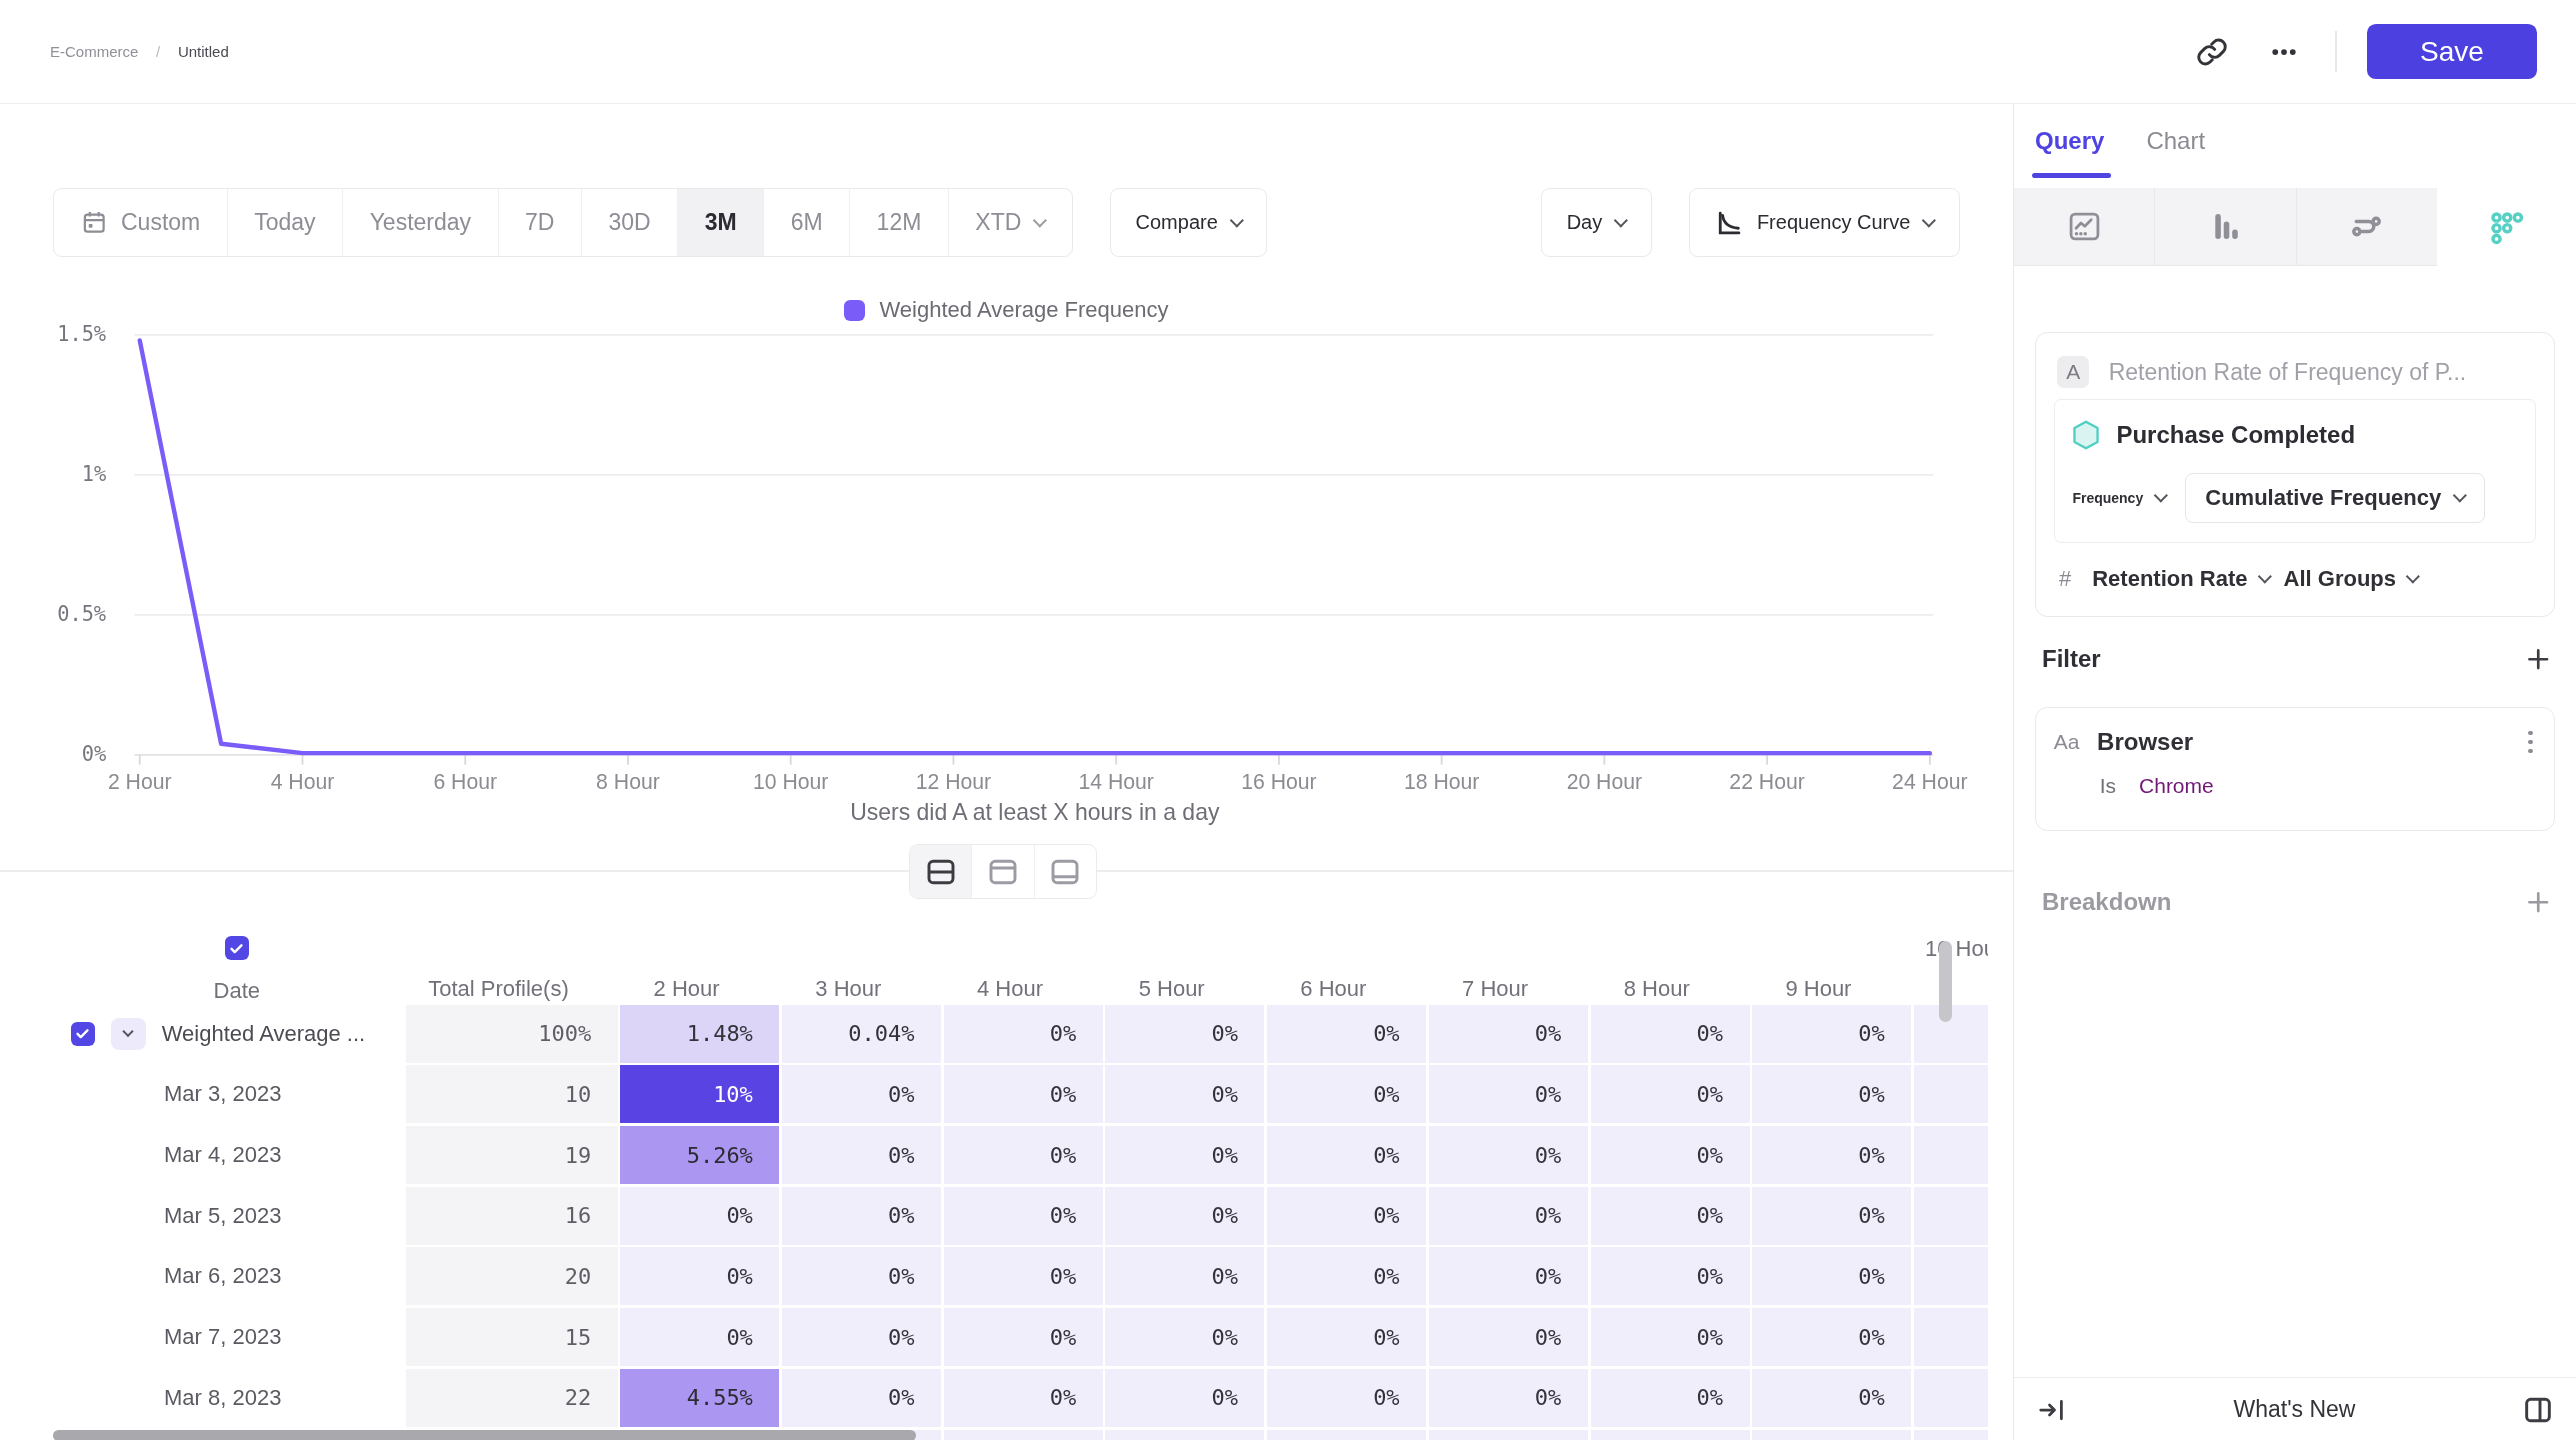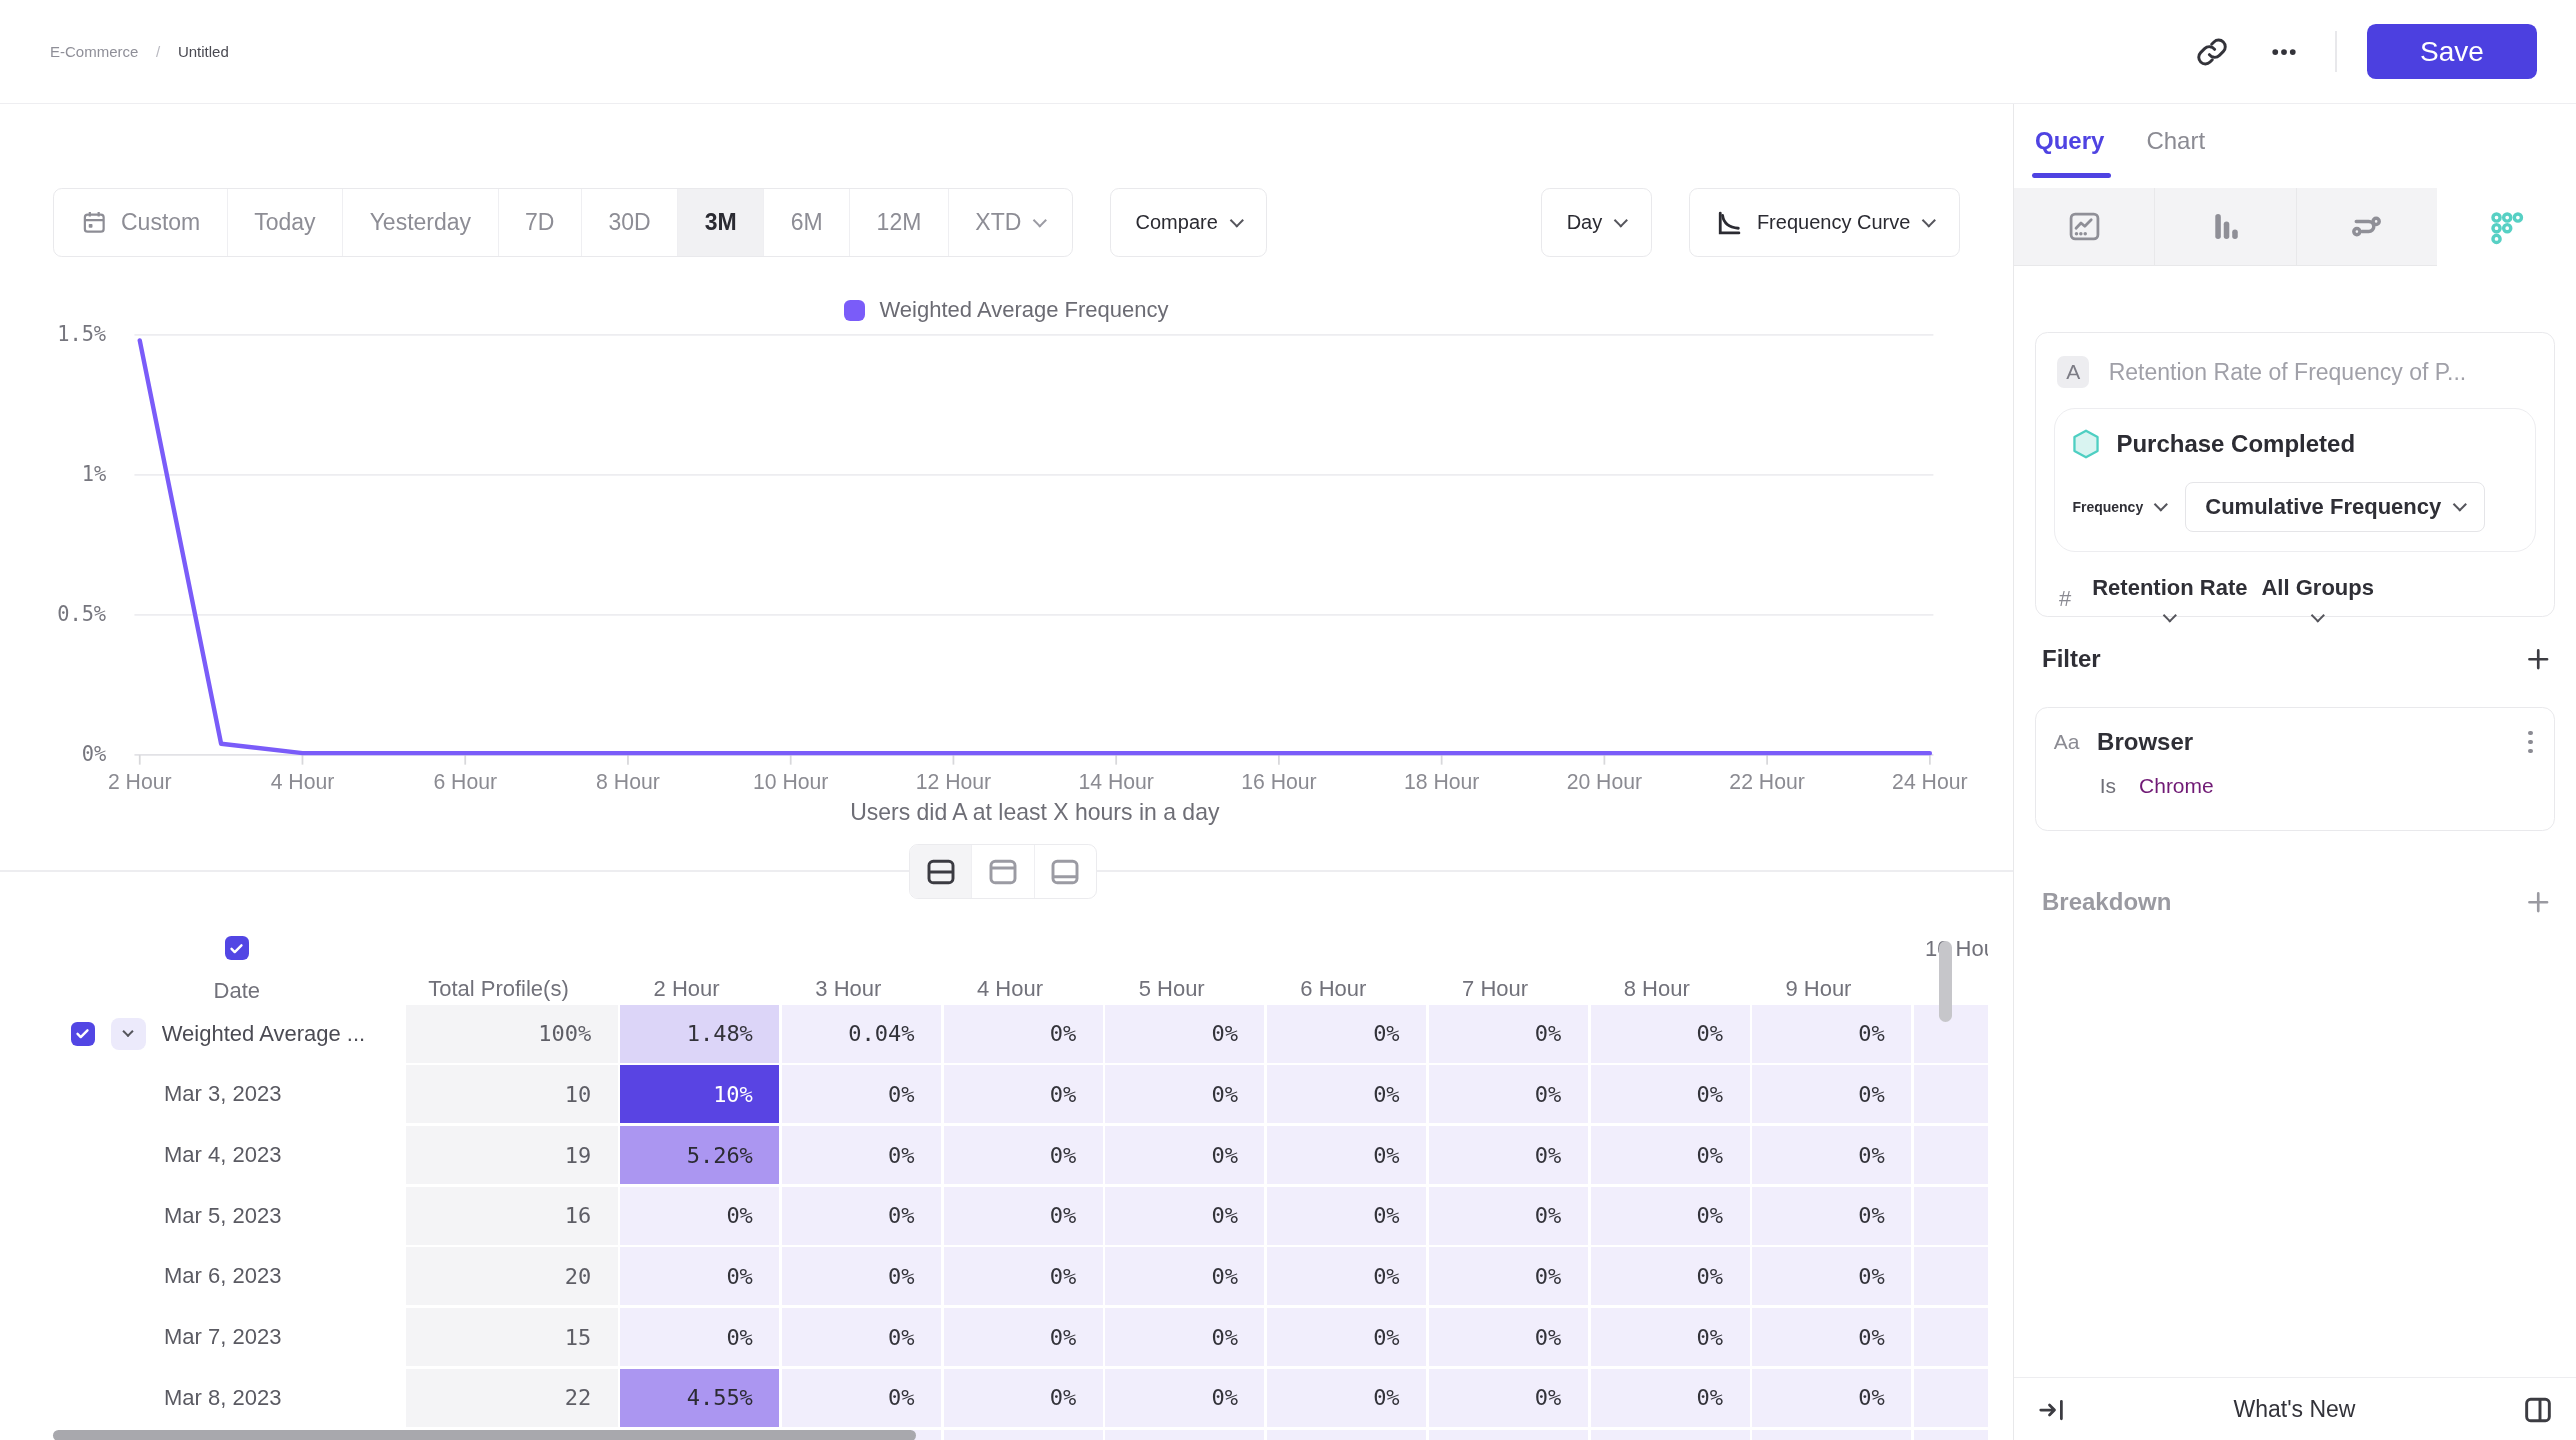--- a/index.html
+++ b/index.html
@@ -92,30 +92,30 @@
     background:#f3f3f5; border-right:1.8px solid #e8e8ea; border-bottom:1.8px solid #e8e8ea; }
   .is-cell.sel { background:#fff; border-bottom:none; border-right:none; }
   .is-cell:nth-child(3) { border-right:none; }
 
   .qcard { position:absolute; left:21px; top:228px; width:520px; height:285px; border:1.8px solid #e9e9ec;
     border-radius:12.4px; padding:23px 17.7px; }
   .qtitle-row { display:flex; align-items:center; gap:19.5px; padding-left:3.5px; }
   .abadge { width:32px; height:32px; background:#ededf0; border-radius:7px; color:#7c7c85; font-size:21px;
     display:flex; align-items:center; justify-content:center; }
   .qtitle { color:#a0a0a8; font-size:23px; }
-  .ecard { margin-top:20px; border:1.8px solid #ededf0; border-radius:21px; padding:19.5px 17.7px; }
+  .ecard { margin-top:11px; border:1.8px solid #ededf0; border-radius:7px; padding:19.5px 17.7px; }
   .erow { display:flex; align-items:center; gap:16px; }
   .ename { font-size:24px; font-weight:bold; color:#2c2c33; }
   .efreq { display:flex; align-items:center; gap:19.5px; margin-top:23px; }
   .freq-label { font-size:14px; font-weight:bold; color:#2f2f36; display:flex; align-items:center; gap:12.4px; cursor:pointer; }
   .select { display:flex; align-items:center; gap:14px; border:1.8px solid #e5e5e8; border-radius:8px;
     height:50px; padding:0 19.5px; font-size:22px; font-weight:bold; color:#2f2f36; cursor:pointer; }
   .mrow { display:flex; align-items:center; gap:14px; margin-top:23px; padding-left:5.3px; font-size:22px; }
   .hash { color:#8b8b93; margin-right:7px; }
-  .mlabel { font-weight:bold; color:#2f2f36; display:flex; align-items:center; gap:12.4px; cursor:pointer;flex-direction:column; }
+  .mlabel { font-weight:bold; color:#2f2f36; display:flex; align-items:center; gap:12.4px; cursor:pointer; }
 
   .sechead { position:absolute; left:28px; right:25px; display:flex; align-items:center;
     justify-content:space-between; font-size:24px; font-weight:bold; }
   .fcard { position:absolute; left:21px; top:603px; width:520px; height:124px; border:1.8px solid #e9e9ec;
     border-radius:12.4px; padding:19.5px 17.7px; }
   .frow1 { display:flex; align-items:center; gap:17.7px; }
   .aa { color:#8b8b93; font-size:21px; }
   .fname { font-size:24px; font-weight:bold; color:#2f2f36; flex:1; }
   .frow2 { display:flex; align-items:center; gap:23px; margin-top:17.7px; padding-left:46px; font-size:21px; }
   .fop { color:#6f6f78; }

